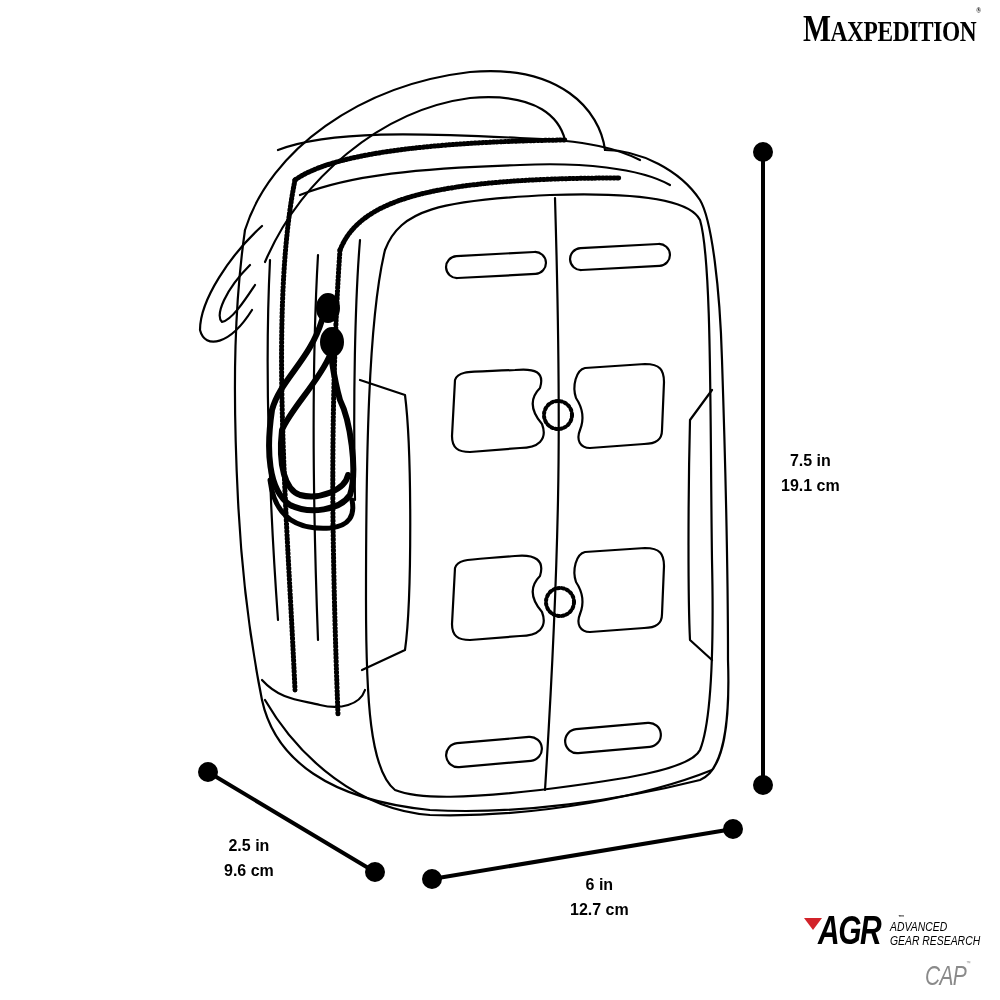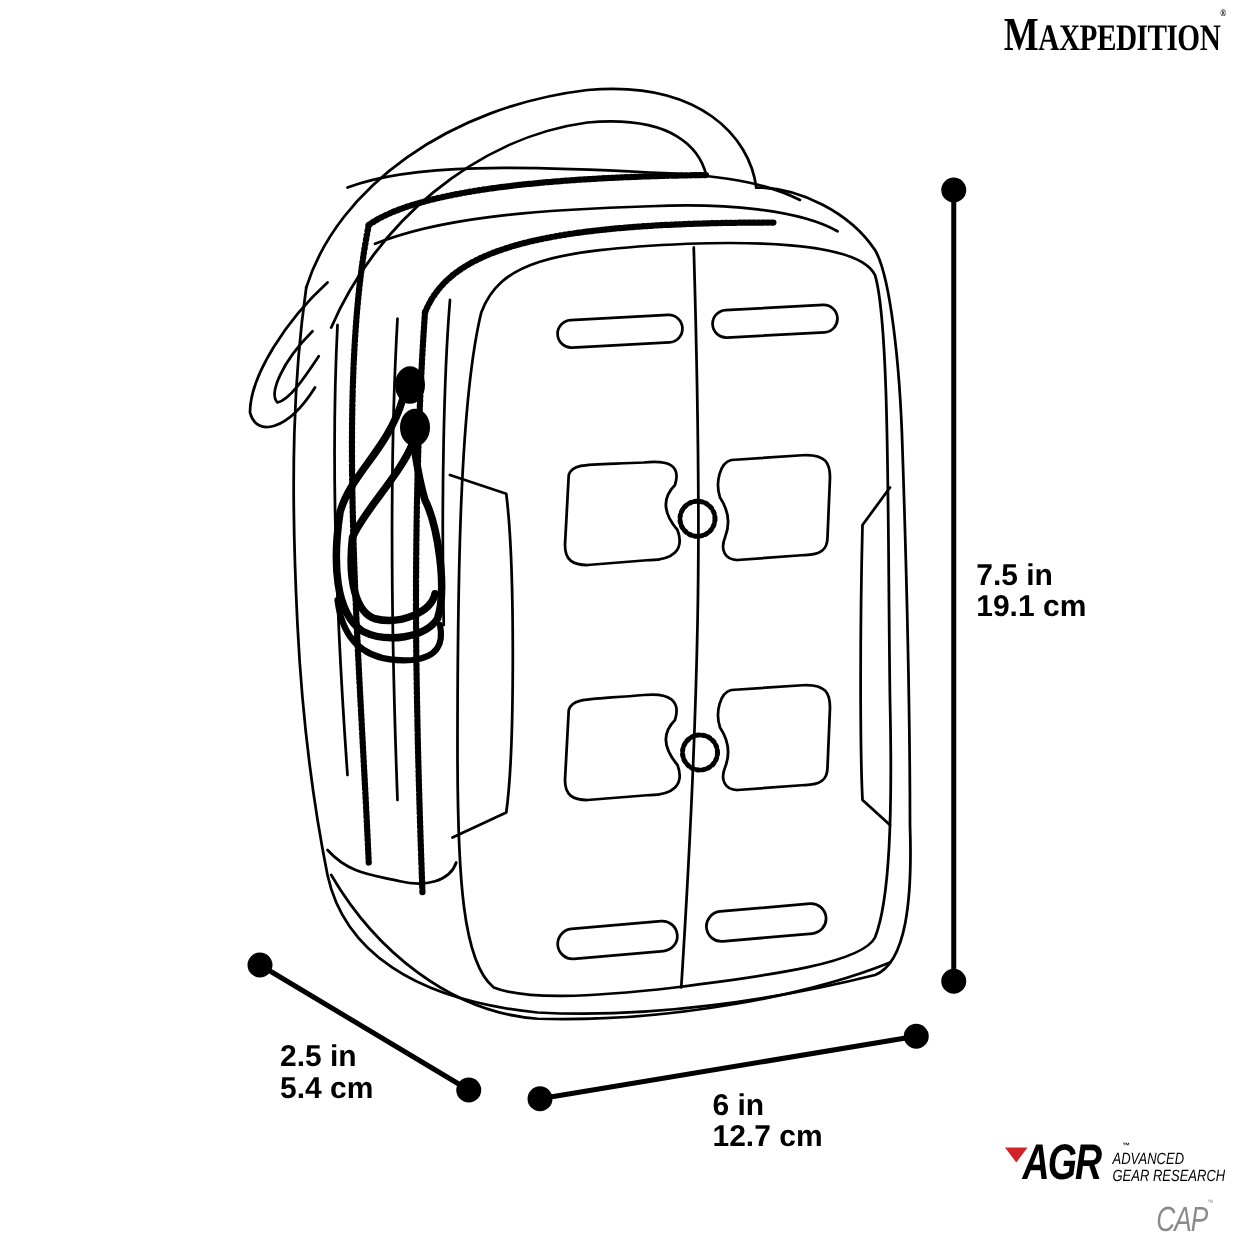--- a/index.html
+++ b/index.html
@@ -4,21 +4,21 @@
 <style>
   html, body { margin: 0; padding: 0; background: #ffffff; }
   body { width: 1000px; height: 1000px; position: relative; overflow: hidden;
          font-family: "Liberation Sans", sans-serif; color: #000; }
   .stage { position: absolute; left: 0; top: 0; width: 1000px; height: 1000px; padding-left: 48px; }
   .brand { position: absolute; left: 803px; top: 6px; font-family: "Liberation Serif", serif;
            font-weight: 700; font-size: 30px; letter-spacing: -0.5px; transform: scaleX(0.78);
            transform-origin: left top; white-space: nowrap; }
   .brand .big { font-size: 38px; }
   .brand sup { font-size: 8px; vertical-align: top; }
-  .dim { position: absolute; font-weight: 700; font-size: 24px; line-height: 25px; white-space: pre; }
+  .dim { position: absolute; font-weight: 700; font-size: 16px; line-height: 25px; white-space: pre; text-align: center; }
   .dim-height { left: 781px; top: 448px; }
   .dim-depth { left: 224px; top: 833px; }
   .dim-width { left: 570px; top: 872px; }
   .agr { position: absolute; left: 804px; top: 884px; width: 196px; height: 45px; margin-top: 28px; }
   .agr-mark { position: absolute; left: 0; top: 6px; width: 0; height: 0;
               border-left: 9px solid transparent; border-right: 9px solid transparent;
               border-top: 12px solid #d2232a; }
   .agr-logo { position: absolute; left: 14px; top: -4px; font-weight: 700; font-style: italic;
               font-size: 40px; letter-spacing: -2px; transform: scaleX(0.75); transform-origin: left top; }
   .agr-tm { position: absolute; left: 94px; top: 2px; font-size: 6px; font-weight: 700; }
@@ -102,21 +102,21 @@
       <circle cx="375" cy="872" r="8" fill="#000"></circle>
       <line x1="432" y1="879" x2="733" y2="829"></line>
       <circle cx="432" cy="879" r="8" fill="#000"></circle>
       <circle cx="733" cy="829" r="8" fill="#000"></circle>
     </g>
   </svg>
 
   <div class="dim dim-height">7.5 in
 19.1 cm</div>
   <div class="dim dim-depth">2.5 in
-5.4 cm</div>
+9.6 cm</div>
   <div class="dim dim-width">6 in
 12.7 cm</div>
 
   <div class="agr">
     <div class="agr-mark"></div>
     <div class="agr-logo">AGR</div>
     <div class="agr-tm">™</div>
     <div class="agr-text">ADVANCED
 GEAR RESEARCH</div>
   </div>

